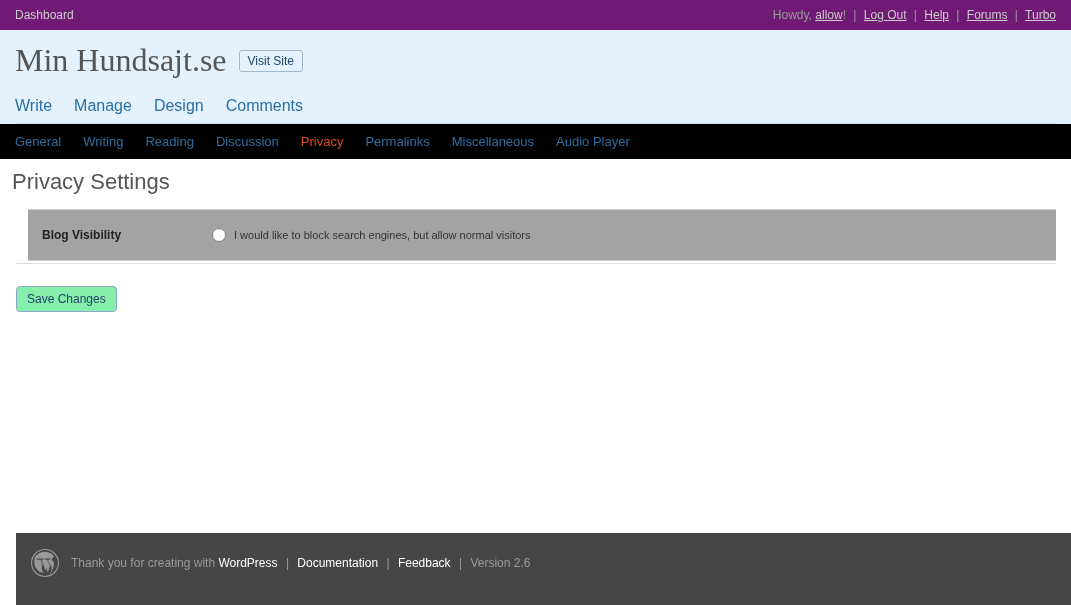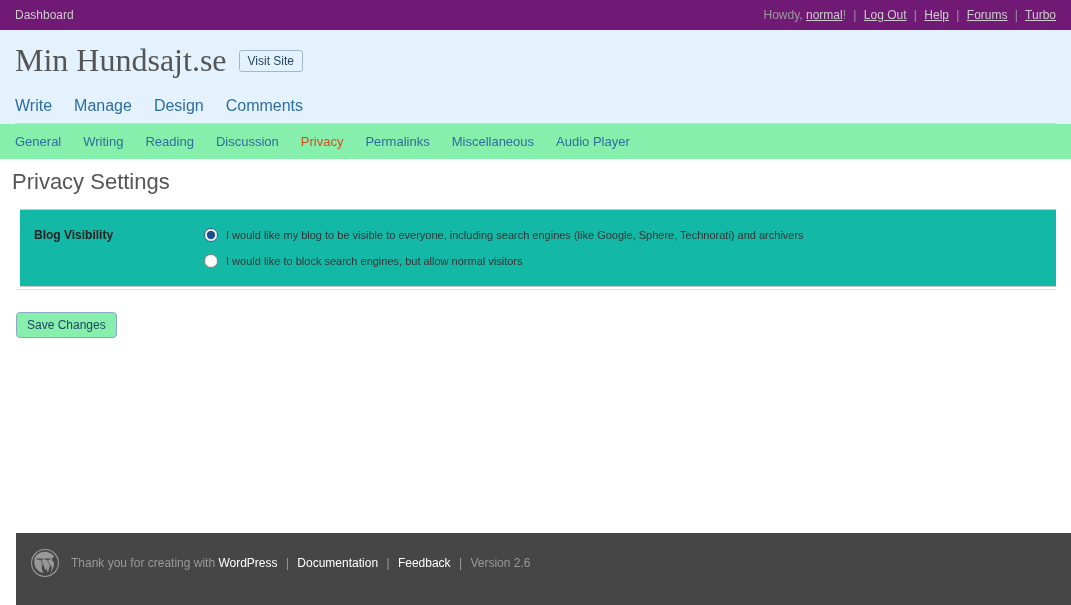--- a/index.html
+++ b/index.html
@@ -93,21 +93,21 @@
   .main-nav .right-tabs a.active {
     background: #fff;
     border: 1px solid #c6d9e9;
     border-bottom: 1px solid #fff;
     border-radius: 3px 3px 0 0;
     color: #d54e21;
   }
 
   
   .sub-nav {
-    background: #86efac;
+    background: #000000;
     padding: 10px 15px;
     display: flex;
     gap: 22px;
     border-bottom: none;
   }
   .sub-nav a {
     font-size: 13px;
     color: #2e6e9e;
     text-decoration: none;
   }
@@ -120,25 +120,25 @@
     padding: 4px 15px 20px 12px;
   }
   h2.page-heading {
     font-family: Liberation Sans, sans-serif;
     font-size: 22px;
     font-weight: normal;
     color: #555;
     margin: 6px 0 14px 0;
   }
   .form-panel {
-    background: #14b8a6;
+    background: #a3a3a3;
     border-top: 1px solid #ccc;
     border-bottom: 1px solid #ccc;
     padding: 18px 14px 18px 14px;
-    margin-left: 8px;
+    margin-left: 16px;
   }
   .form-row {
     display: flex;
   }
   .form-label {
     width: 170px;
     font-size: 12px;
     font-weight: bold;
     color: #222;
     padding-top: 0;
@@ -206,21 +206,21 @@
   .footer .version { color: #999; }
 </style>
 </head>
 <body>
 
 <div class="topbar">
   <div class="left">
     <a>Dashboard</a>
   </div>
   <div class="right">
-    <span class="howdy">Howdy, </span><a>normal</a><span class="howdy">!</span>
+    <span class="howdy">Howdy, </span><a>allow</a><span class="howdy">!</span>
     <span class="sep">|</span>
     <a>Log Out</a>
     <span class="sep">|</span>
     <a>Help</a>
     <span class="sep">|</span>
     <a>Forums</a>
     <span class="sep">|</span>
     <a>Turbo</a>
   </div>
 </div>
@@ -252,24 +252,20 @@
 </div>
 
 <div class="content">
   <h2 class="page-heading">Privacy Settings</h2>
 
   <div class="form-panel">
     <div class="form-row">
       <div class="form-label">Blog Visibility</div>
       <div class="form-controls">
         <label class="radio-line">
-          <input type="radio" name="blog_public" class="radio-native" checked="" style="">
-          <span class="radio-text">I would like my blog to be visible to everyone, including search engines (like Google, Sphere, Technorati) and archivers</span>
-        </label>
-        <label class="radio-line">
           <input type="radio" name="blog_public" class="radio-native" style="">
           <span class="radio-text">I would like to block search engines, but allow normal visitors</span>
         </label>
       </div>
     </div>
   </div>
   <div class="divider-after"></div>
 
   <button class="save-btn">Save Changes</button>
 </div>

